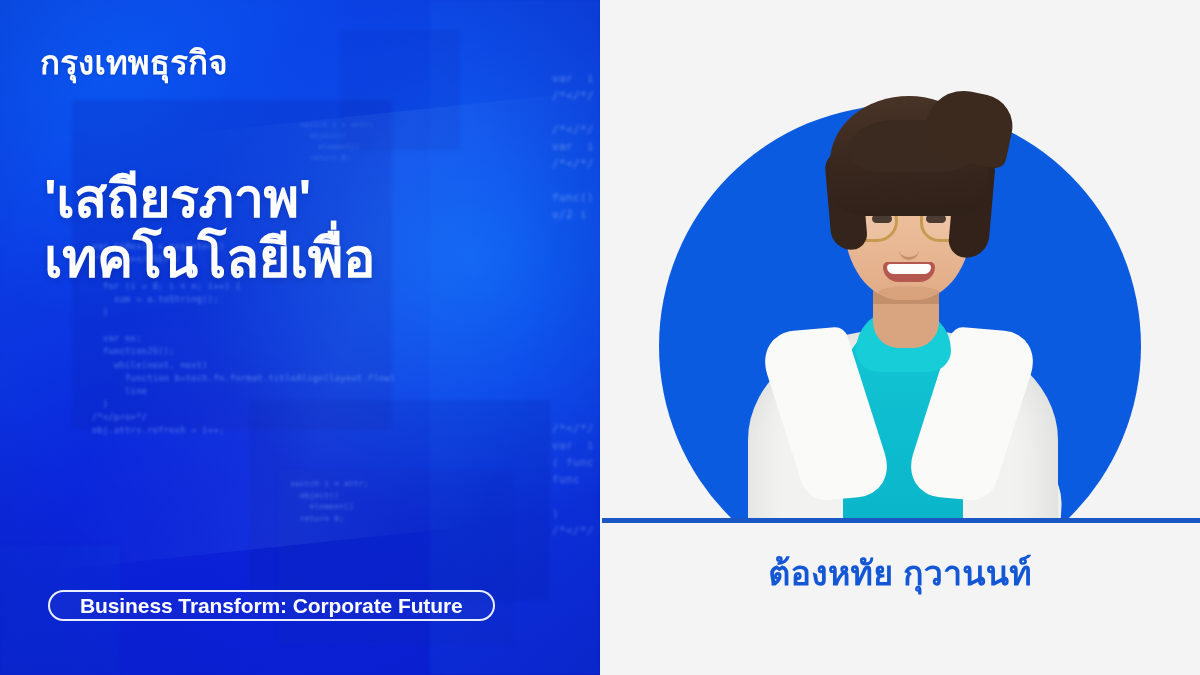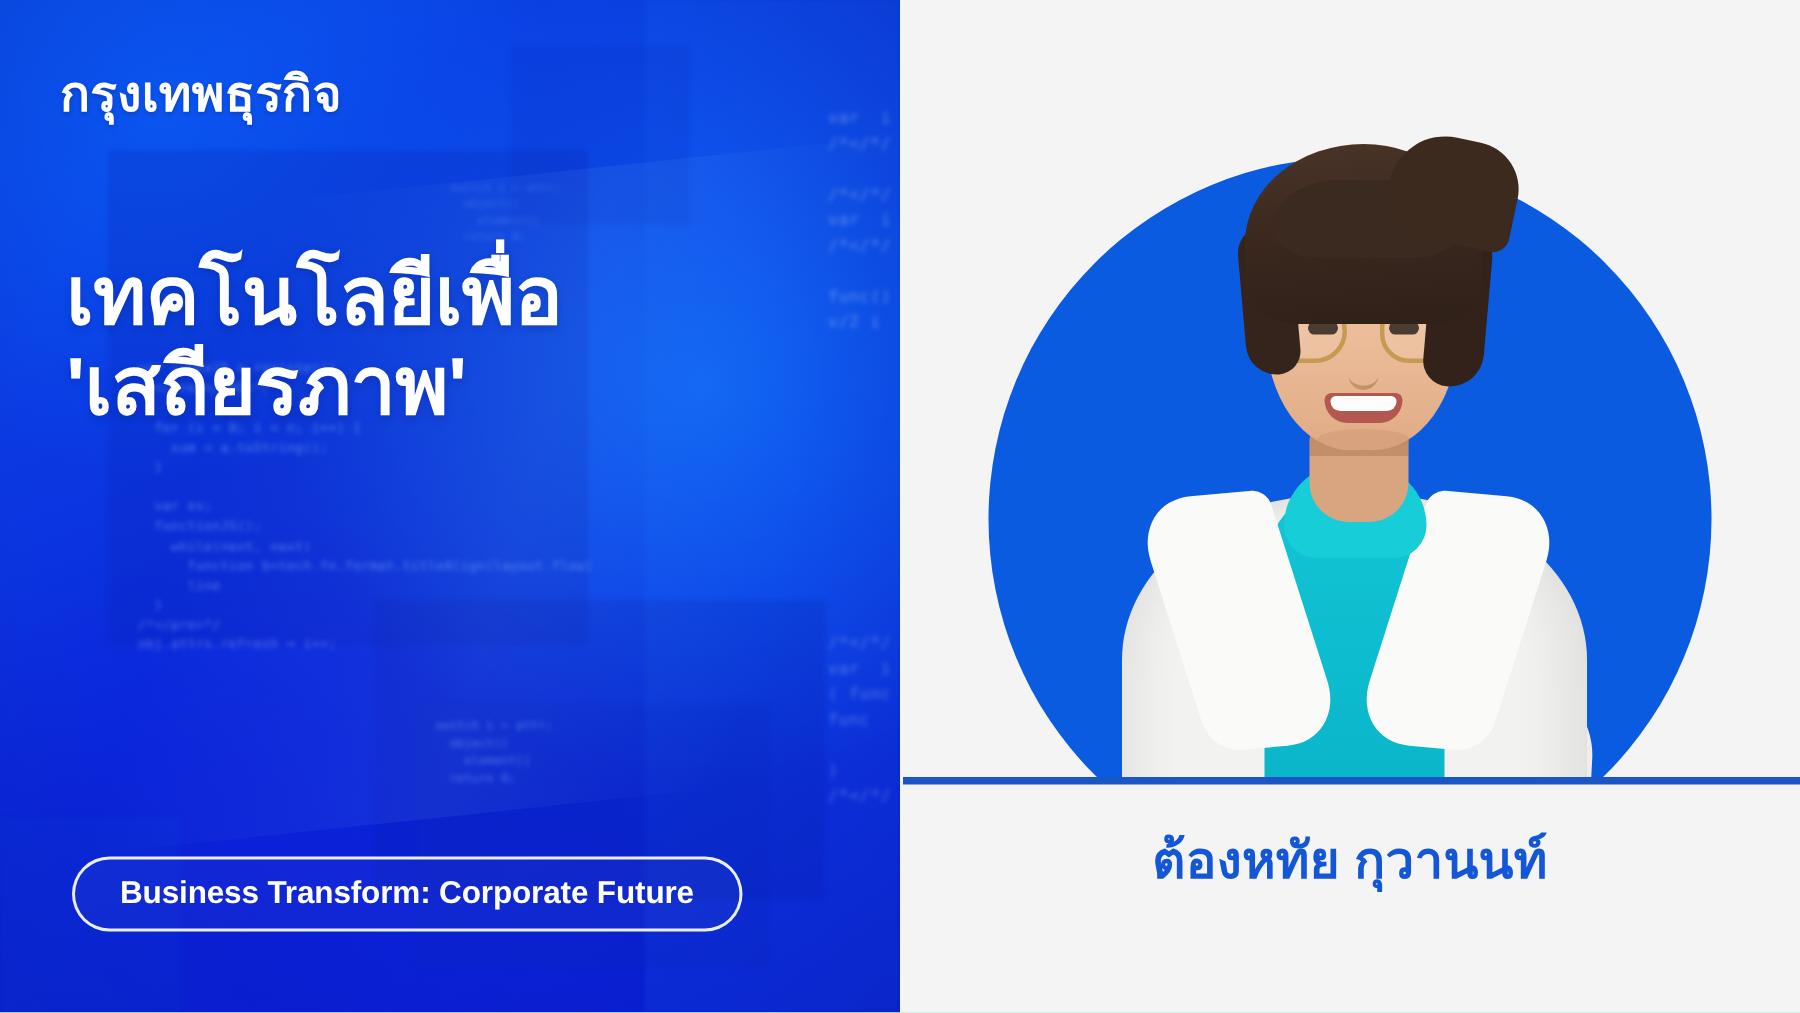--- a/index.html
+++ b/index.html
@@ -9,21 +9,21 @@
     background: #ffffff;
   }
   * { box-sizing: border-box; }
 
   .stage {
     position: relative;
     width: 1200px;
     height: 675px;
     overflow: hidden;
     font-family: "Liberation Sans", "DejaVu Sans", sans-serif;
-    background: #22c55e;
+    background: #f97316;
   }
 
   
   .left-panel {
     position: absolute;
     left: 0;
     top: 0;
     width: 600px;
     height: 675px;
     overflow: hidden;
@@ -119,21 +119,21 @@
     text-shadow: 0 2px 6px rgba(0,15,80,.22);
   }
   .headline .ln { display: block; white-space: nowrap; }
   .headline .ln-en { font-size: 58px; letter-spacing: -1.6px; }
   .headline .ln-th { font-size: 54px; letter-spacing: -0.5px; line-height: 1.12; }
 
   .pill {
     position: absolute;
     left: 48px;
     bottom: 54px;
-    height: 50px;
+    height: 31px;
     padding: 4px 30px;
     display: inline-flex;
     align-items: center;
     border: 2px solid rgba(255,255,255,0.92);
     border-radius: 999px;
     color: #ffffff;
     font-size: 21px;
     font-weight: 700;
     letter-spacing: -0.1px;
     white-space: nowrap;
@@ -430,22 +430,22 @@
 
 )
 /*&lt;/*/</div>
 
     <div class="streak"></div>
     <div class="vignette"></div>
 
     <div class="brand">กรุงเทพธุรกิจ</div>
 
     <div class="headline">
+      <span class="ln ln-th">'เสถียรภาพ'</span>
       <span class="ln ln-th">เทคโนโลยีเพื่อ</span>
-      <span class="ln ln-th">'เสถียรภาพ'</span>
     </div>
 
     <div class="pill">Business Transform: Corporate Future</div>
   </div>
 
   <div class="right-panel">
 
     <div class="portrait-wrap">
       <div class="circle"></div>
 

